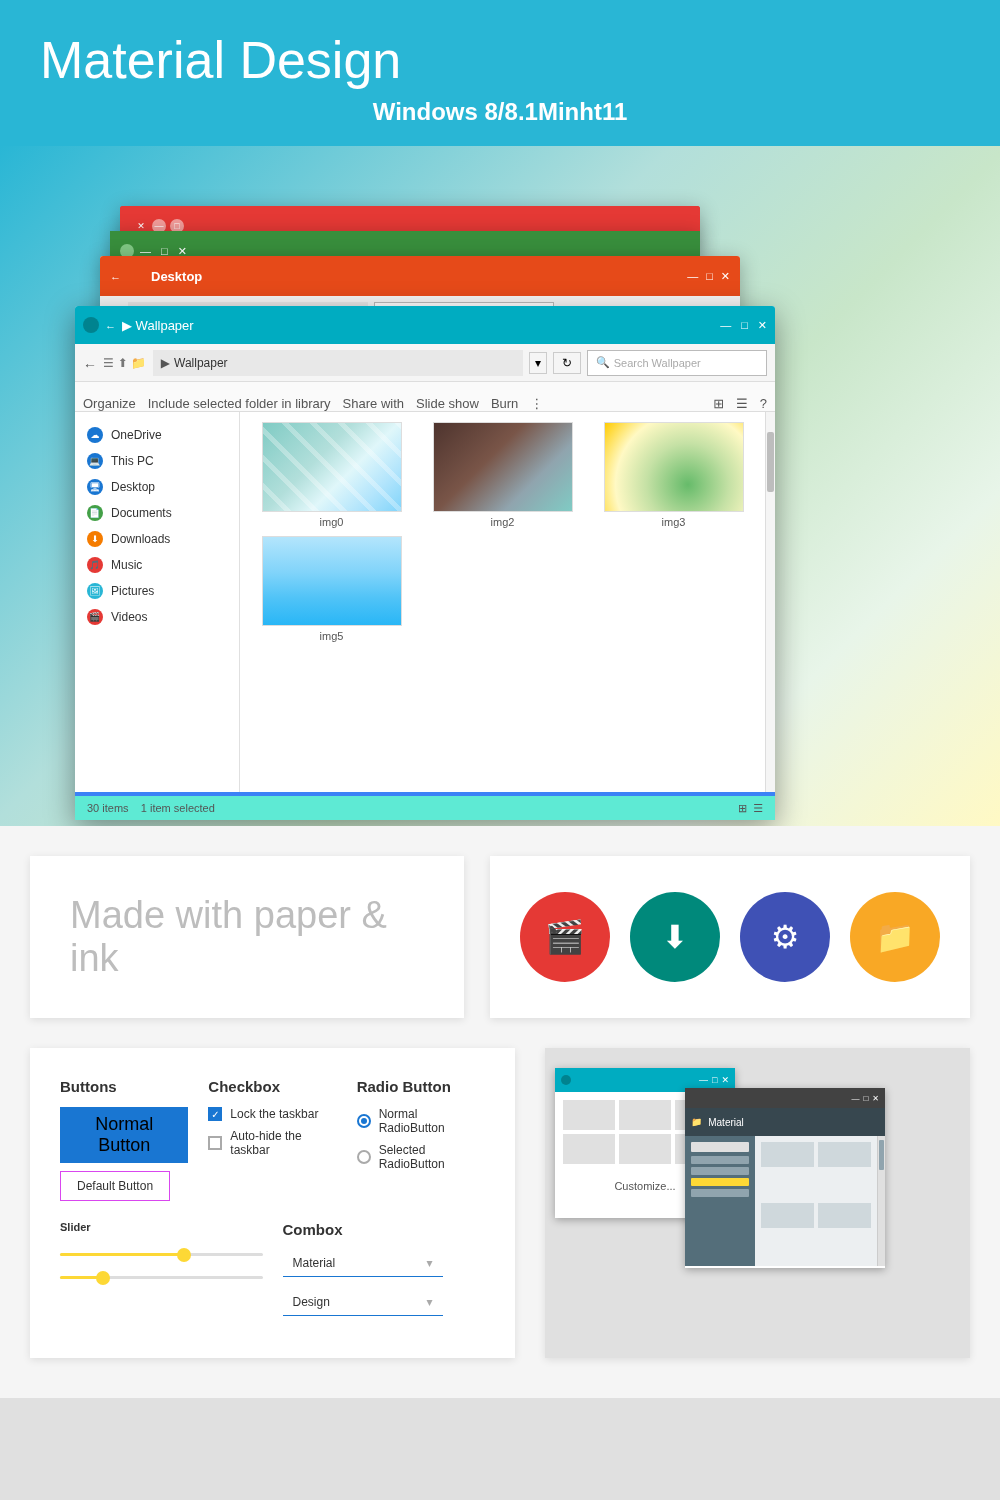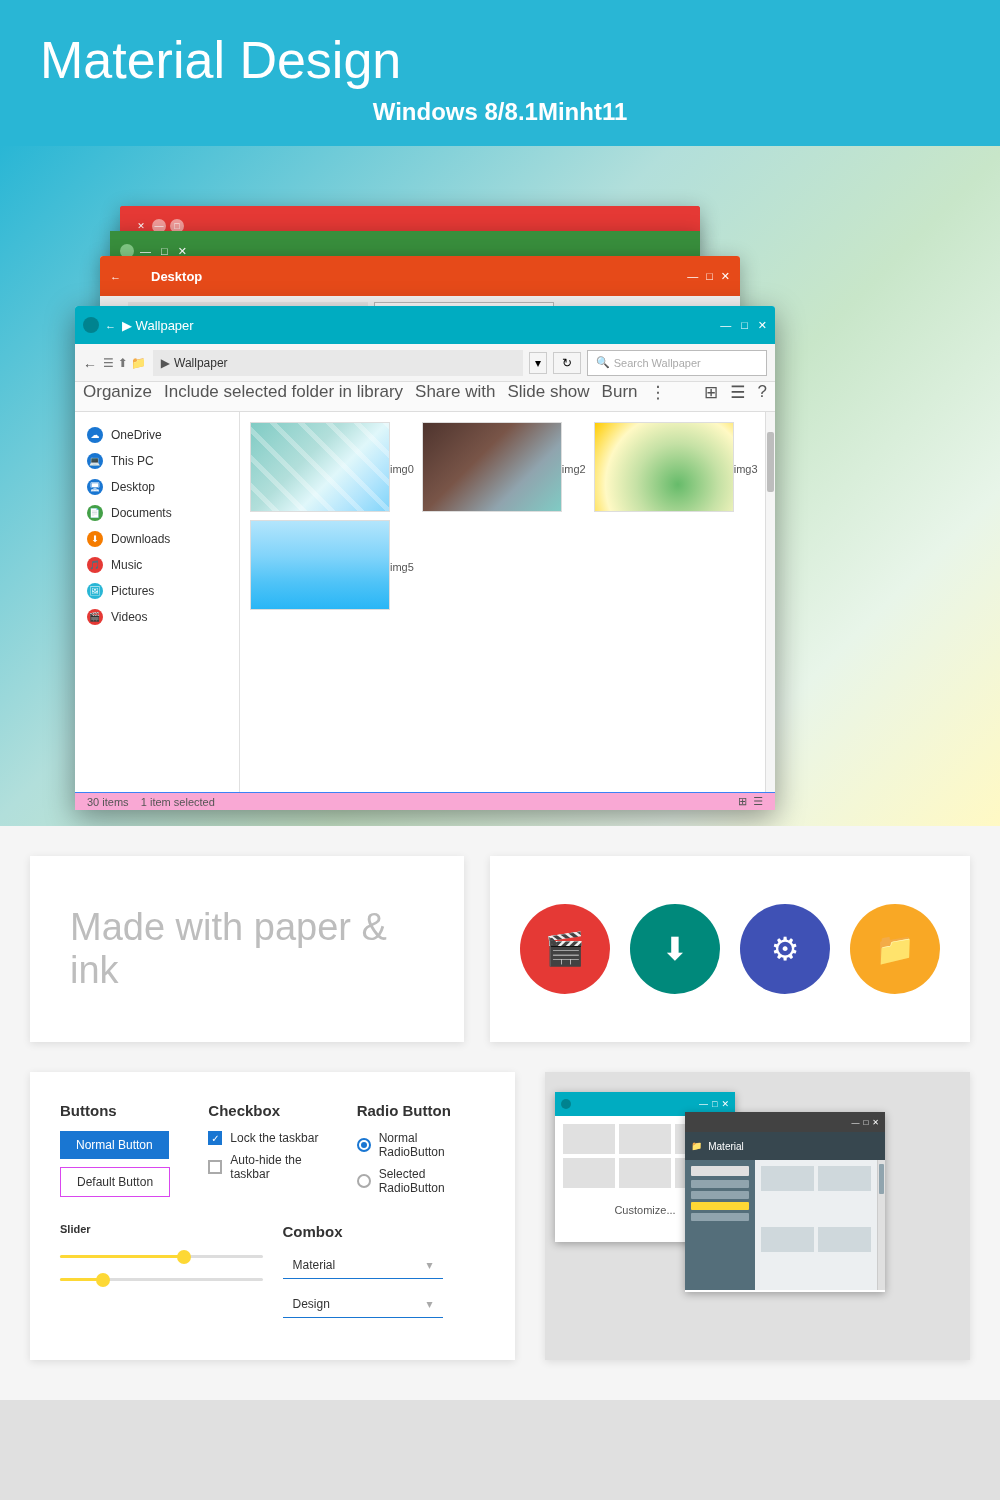--- a/index.html
+++ b/index.html
@@ -149,25 +149,25 @@
       padding: 0 8px;
       gap: 4px;
       width: 180px;
       font-size: 12px;
     }
 
     .ribbon {
       background: #fafafa;
       height: 30px;
       display: flex;
-      align-items: flex-start;
+      align-items: flex-end;
       padding: 0 8px;
       border-bottom: 1px solid #ddd;
       gap: 12px;
-      font-size: 17px;
+      font-size: 13px;
       color: #555;
     }
 
     .window-content {
       display: flex;
       height: 380px;
     }
 
     .sidebar {
       width: 165px;
@@ -203,20 +203,21 @@
       overflow-y: auto;
       padding: 10px;
       display: grid;
       grid-template-columns: repeat(3, 1fr);
       gap: 8px;
       align-content: start;
     }
 
     .file-item {
       display: flex;
+      flex-direction: column;
       align-items: center;
       cursor: pointer;
     }
 
     .file-thumb {
       width: 140px;
       height: 90px;
       border: 1px solid #ddd;
       overflow: hidden;
       display: flex;
@@ -225,23 +226,23 @@
     }
 
     .file-name {
       font-size: 11px;
       color: #555;
       margin-top: 4px;
       text-align: center;
     }
 
     .status-bar {
-      background: #f9a8d4;
-      height: 18px;
-      border-top: 1px solid #3b82f6;
+      background: #5eead4;
+      height: 28px;
+      border-top: 4px solid #3b82f6;
       display: flex;
       align-items: center;
       padding: 0 12px;
       font-size: 11px;
       color: #555;
       justify-content: space-between;
     }
 
     
     .scrollbar {
@@ -254,21 +255,21 @@
     .section-2 {
       background: #f5f5f5;
       display: flex;
       padding: 0;
     }
 
     .paper-ink-box {
       flex: 1;
       background: white;
       margin: 30px 11px 30px 30px;
-      padding: 50px 40px;
+      padding: 38px 40px;
       display: flex;
       align-items: center;
       box-shadow: 0 2px 8px rgba(0,0,0,0.1);
     }
 
     .paper-ink-text {
       font-size: 38px;
       color: #bdbdbd;
       font-weight: 300;
     }
@@ -320,24 +321,24 @@
 
     .control-section-title {
       font-size: 15px;
       font-weight: 600;
       margin-bottom: 12px;
       color: #333;
     }
 
     .btn-normal {
       background: #1976d2;
-      color: #ffffff;
+      color: #000000;
       border: none;
       padding: 7px 16px;
-      font-size: 12px;
+      font-size: 18px;
       cursor: pointer;
       display: block;
       margin-bottom: 8px;
     }
 
     .btn-default {
       background: white;
       color: #333;
       border: 1px solid #d946ef;
       padding: 7px 16px;

